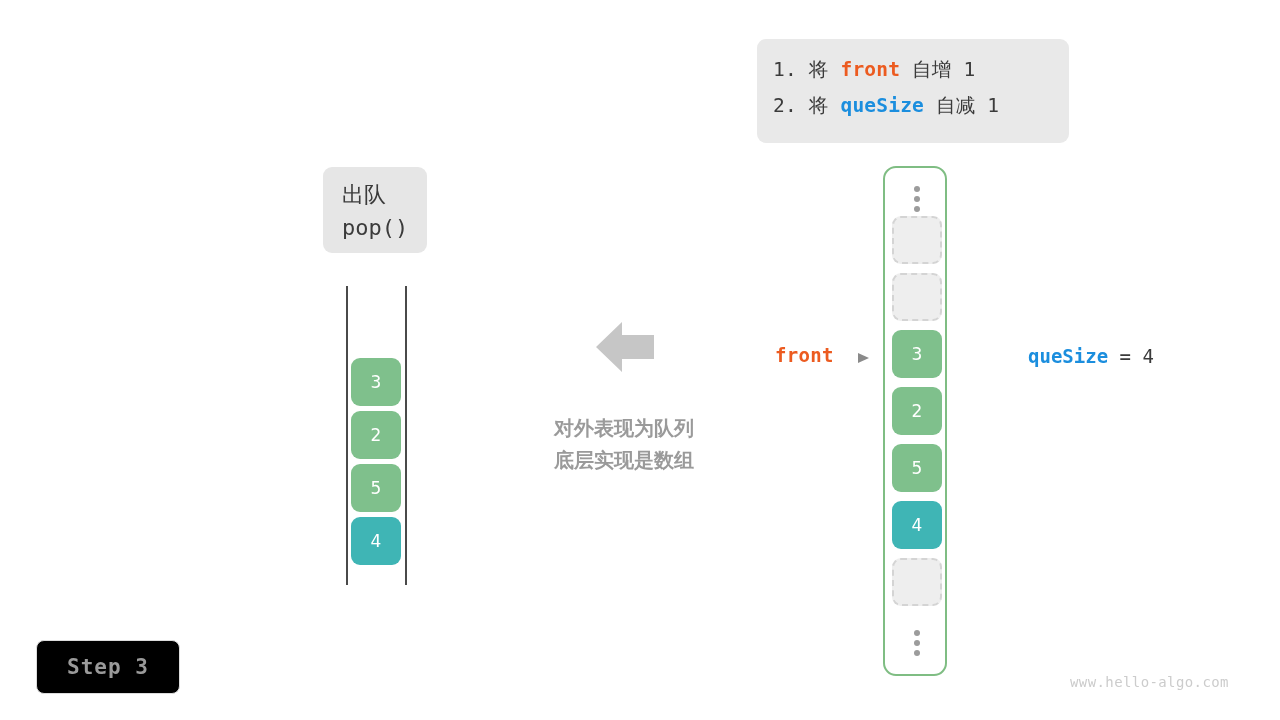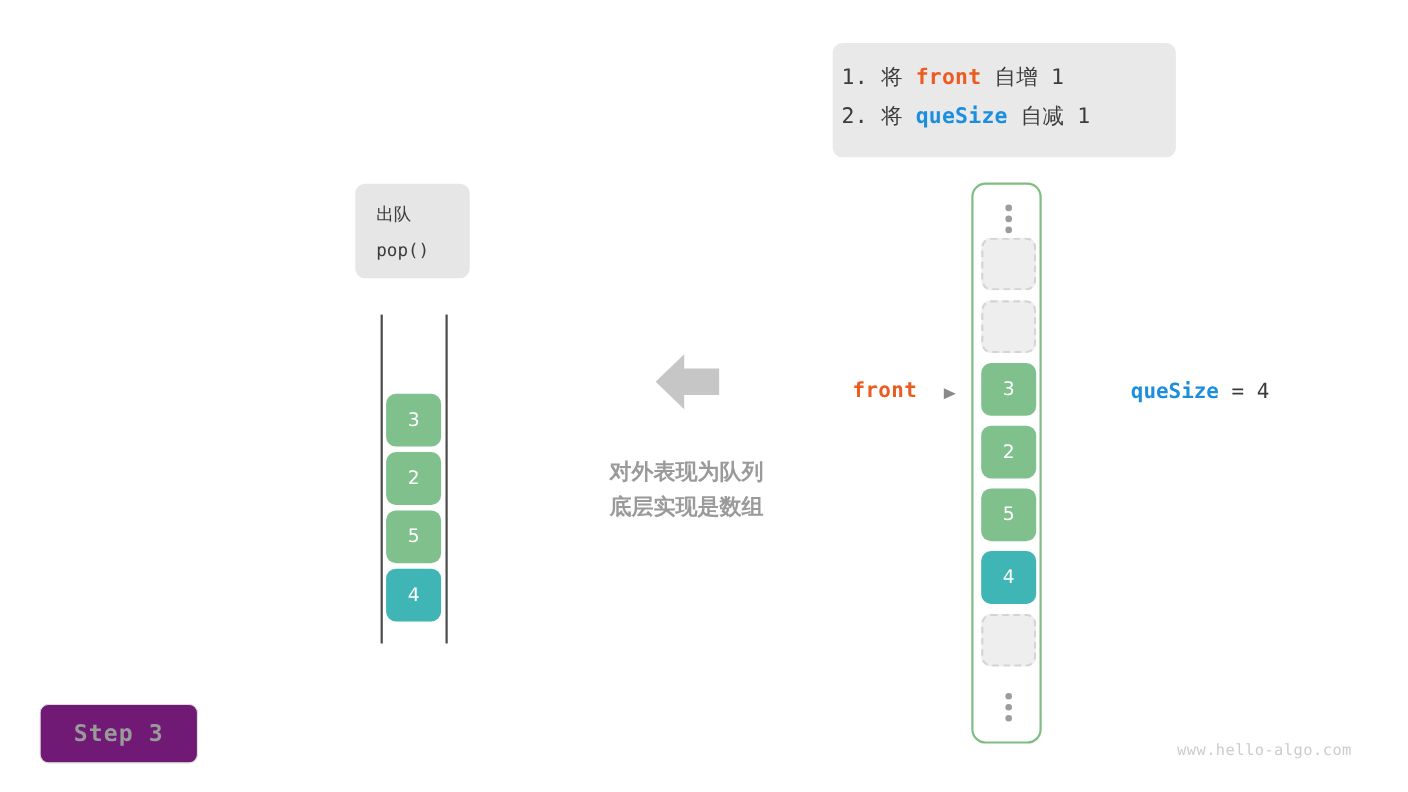--- a/index.html
+++ b/index.html
@@ -30,41 +30,41 @@
     background: #e9e9e9;
     border-radius: 9px;
     box-sizing: border-box;
     padding: 13px 0 0 0;
   }
   .instruction-line {
     font-family: "DejaVu Sans Mono", "Liberation Mono", monospace;
     font-size: 19.5px;
     line-height: 36px;
     color: #3b3b3b;
-    padding-left: 8px;
+    padding-left: 16px;
     white-space: pre;
     letter-spacing: 0.2px;
   }
   .kw-front  { color: #ec5b20; font-weight: bold; }
   .kw-que    { color: #1b8ede; font-weight: bold; }
 
   
   #pop-box {
     left: 323px;
     top: 167px;
     width: 104px;
     height: 86px;
     background: #e6e6e6;
     border-radius: 9px;
     box-sizing: border-box;
     padding-top: 11px;
   }
   #pop-box .line {
     font-family: "DejaVu Sans Mono", "Liberation Mono", monospace;
-    font-size: 16px;
+    font-size: 22px;
     line-height: 33px;
     color: #3b3b3b;
     padding-left: 19px;
     white-space: pre;
   }
 
   
   #queue-rail-left  { left: 346px; top: 286px; width: 2px; height: 299px; background: #4a4a4a; }
   #queue-rail-right { left: 405px; top: 286px; width: 2px; height: 299px; background: #4a4a4a; }
 
@@ -157,21 +157,21 @@
   }
 
   
   #step-badge {
     left: 36px;
     top: 640px;
     width: 144px;
     height: 54px;
     border: 1px solid #dcdcdc;
     border-radius: 8px;
-    background: #701a75;
+    background: #000000;
     box-sizing: border-box;
     display: flex;
     align-items: center;
     justify-content: center;
   }
   #step-badge .txt {
     font-family: "DejaVu Sans Mono", "Liberation Mono", monospace;
     font-size: 21px;
     font-weight: bold;
     color: #9a9a9a;

